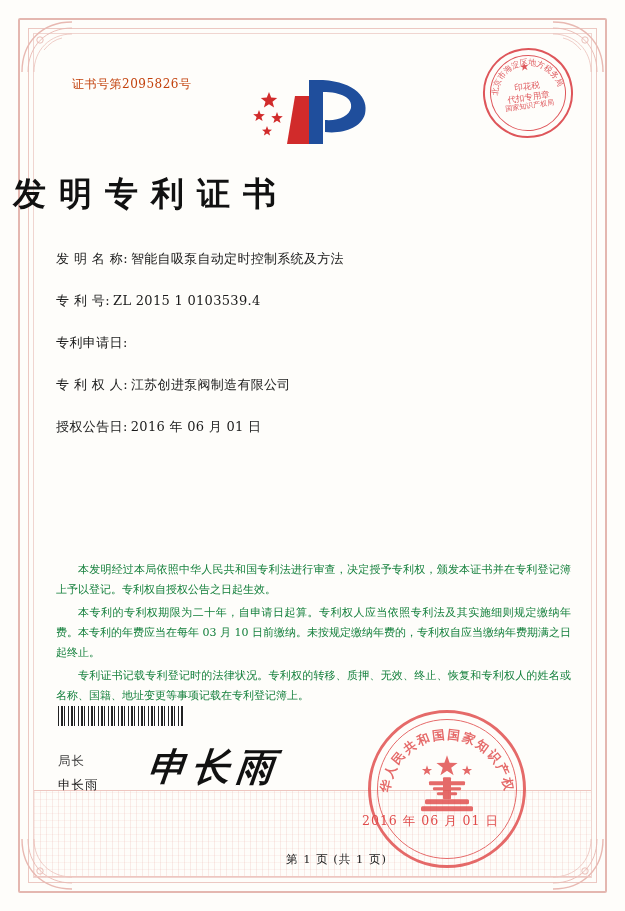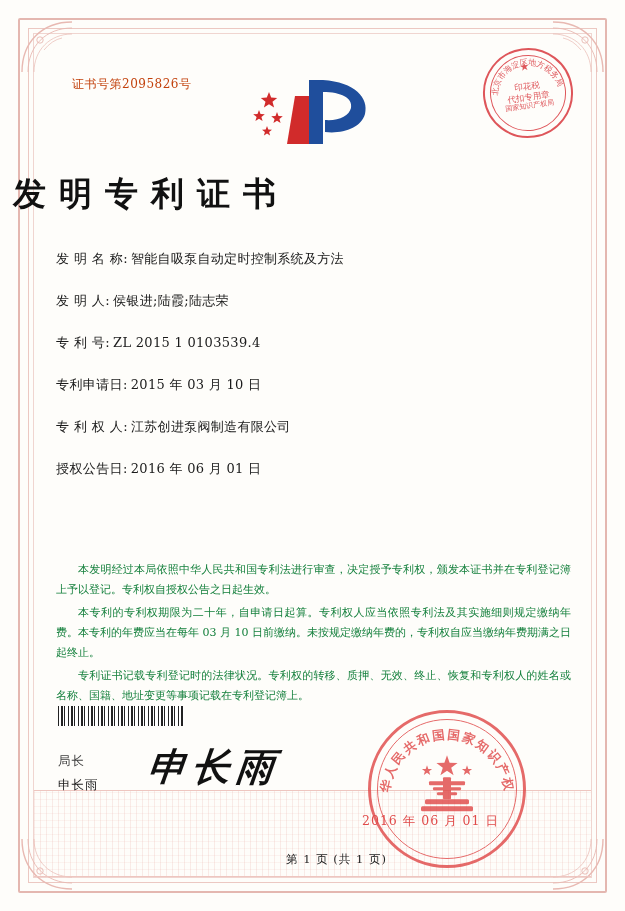--- a/index.html
+++ b/index.html
@@ -380,30 +380,25 @@
   </div>
 
   <div class="doc-title">发明专利证书</div>
 
   <div class="fields">
     <div class="field">
       <span class="label">发 明 名 称:</span>
       <span class="value">智能自吸泵自动定时控制系统及方法</span>
     </div>
     <div class="field">
-      <span class="label">发  明  人:</span>
-      <span class="value">侯银进;陆霞;陆志荣</span>
-    </div>
-    <div class="field">
       <span class="label">专  利  号:</span>
       <span class="value">ZL 2015 1 0103539.4</span>
     </div>
     <div class="field">
       <span class="label">专利申请日:</span>
-      <span class="value">2015 年 03 月 10 日</span>
     </div>
     <div class="field">
       <span class="label">专 利 权 人:</span>
       <span class="value">江苏创进泵阀制造有限公司</span>
     </div>
     <div class="field">
       <span class="label">授权公告日:</span>
       <span class="value">2016 年 06 月 01 日</span>
     </div>
   </div>

